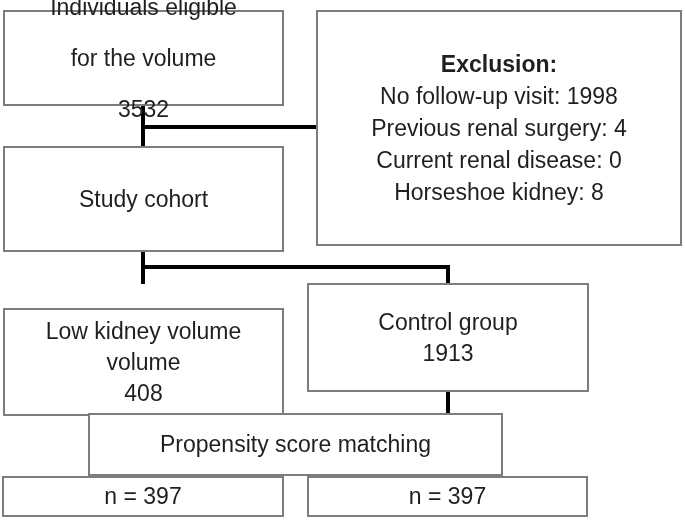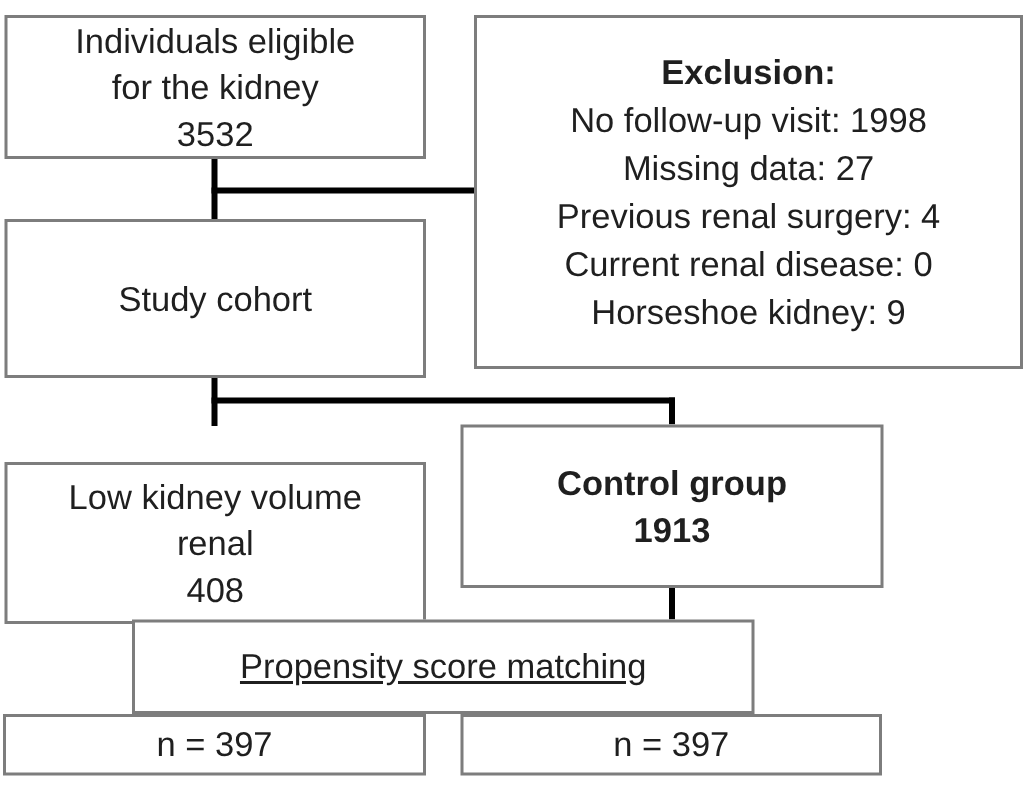--- a/index.html
+++ b/index.html
@@ -32,66 +32,65 @@
     z-index:2;
   }
   .box .bl{white-space:nowrap;}
   .exclusion-title{font-weight:bold;}
   .connector{
     position:absolute;
     background:var(--line);
     z-index:1;
   }
   
-  #box-eligible   {left:3px;   top:10px;  width:281px; height:96px;}
+  #box-eligible   {left:3px;   top:10px;  width:281px; height:96px;gap:20px;}
   #box-exclusion  {left:316px; top:10px;  width:366px; height:236px; line-height:32px;}
   #box-cohort     {left:3px;   top:146px; width:281px; height:106px;text-align:right;}
   #box-lowkidney  {left:3px;   top:284px; width:281px; height:108px;margin-top:24px;}
-  #box-control    {left:307px; top:283px; width:282px; height:109px;font-weight:bold;}
-  #box-propensity {left:88px;  top:413px; width:415px; height:63px;text-decoration:underline;}
+  #box-control    {left:307px; top:283px; width:282px; height:109px;}
+  #box-propensity {left:88px;  top:413px; width:415px; height:63px;}
   #box-n-left     {left:2px;   top:476px; width:282px; height:41px;}
   #box-n-right    {left:307px; top:476px; width:281px; height:41px;}
   
   #c-elig-down    {left:141px; top:106px; width:4px;   height:40px;}
   #c-excl-branch  {left:141px; top:125px; width:175px; height:4px;}
   #c-cohort-down  {left:141px; top:252px; width:4px;   height:32px;}
   #c-split-h      {left:141px; top:265px; width:309px; height:4px;}
   #c-control-down {left:446px; top:265px; width:4px;   height:18px;}
   #c-low-to-psm   {left:141px; top:392px; width:4px;   height:21px;}
   #c-ctrl-to-psm  {left:446px; top:392px; width:4px;   height:21px;}
   #c-psm-to-nl    {left:141px; top:458px; width:4px;   height:18px;}
   #c-psm-to-nr    {left:446px; top:458px; width:4px;   height:18px;}
 </style>
 </head>
 <body>
 
 <div id="canvas">
 
   <div class="box" id="box-eligible">
     <div class="bl">Individuals eligible</div>
-    <div class="bl">for the kidney</div>
+    <div class="bl">for the volume</div>
     <div class="bl">3532</div>
   </div>
 
   <div class="box" id="box-exclusion">
     <div class="bl exclusion-title">Exclusion:</div>
     <div class="bl">No follow-up visit: 1998</div>
-    <div class="bl">Missing data: 27</div>
     <div class="bl">Previous renal surgery: 4</div>
     <div class="bl">Current renal disease: 0</div>
-    <div class="bl">Horseshoe kidney: 9</div>
+    <div class="bl">Horseshoe kidney: 8</div>
   </div>
 
   <div class="box" id="box-cohort">
     <div class="bl">Study cohort</div>
   </div>
 
   <div class="box" id="box-lowkidney">
     <div class="bl">Low kidney volume</div>
-    <div class="bl">renal</div>
+    <div class="bl">volume</div>
     <div class="bl">408</div>
   </div>
 
   <div class="box" id="box-control">
     <div class="bl">Control group</div>
     <div class="bl">1913</div>
   </div>
 
   <div class="box" id="box-propensity">
     <div class="bl">Propensity score matching</div>

